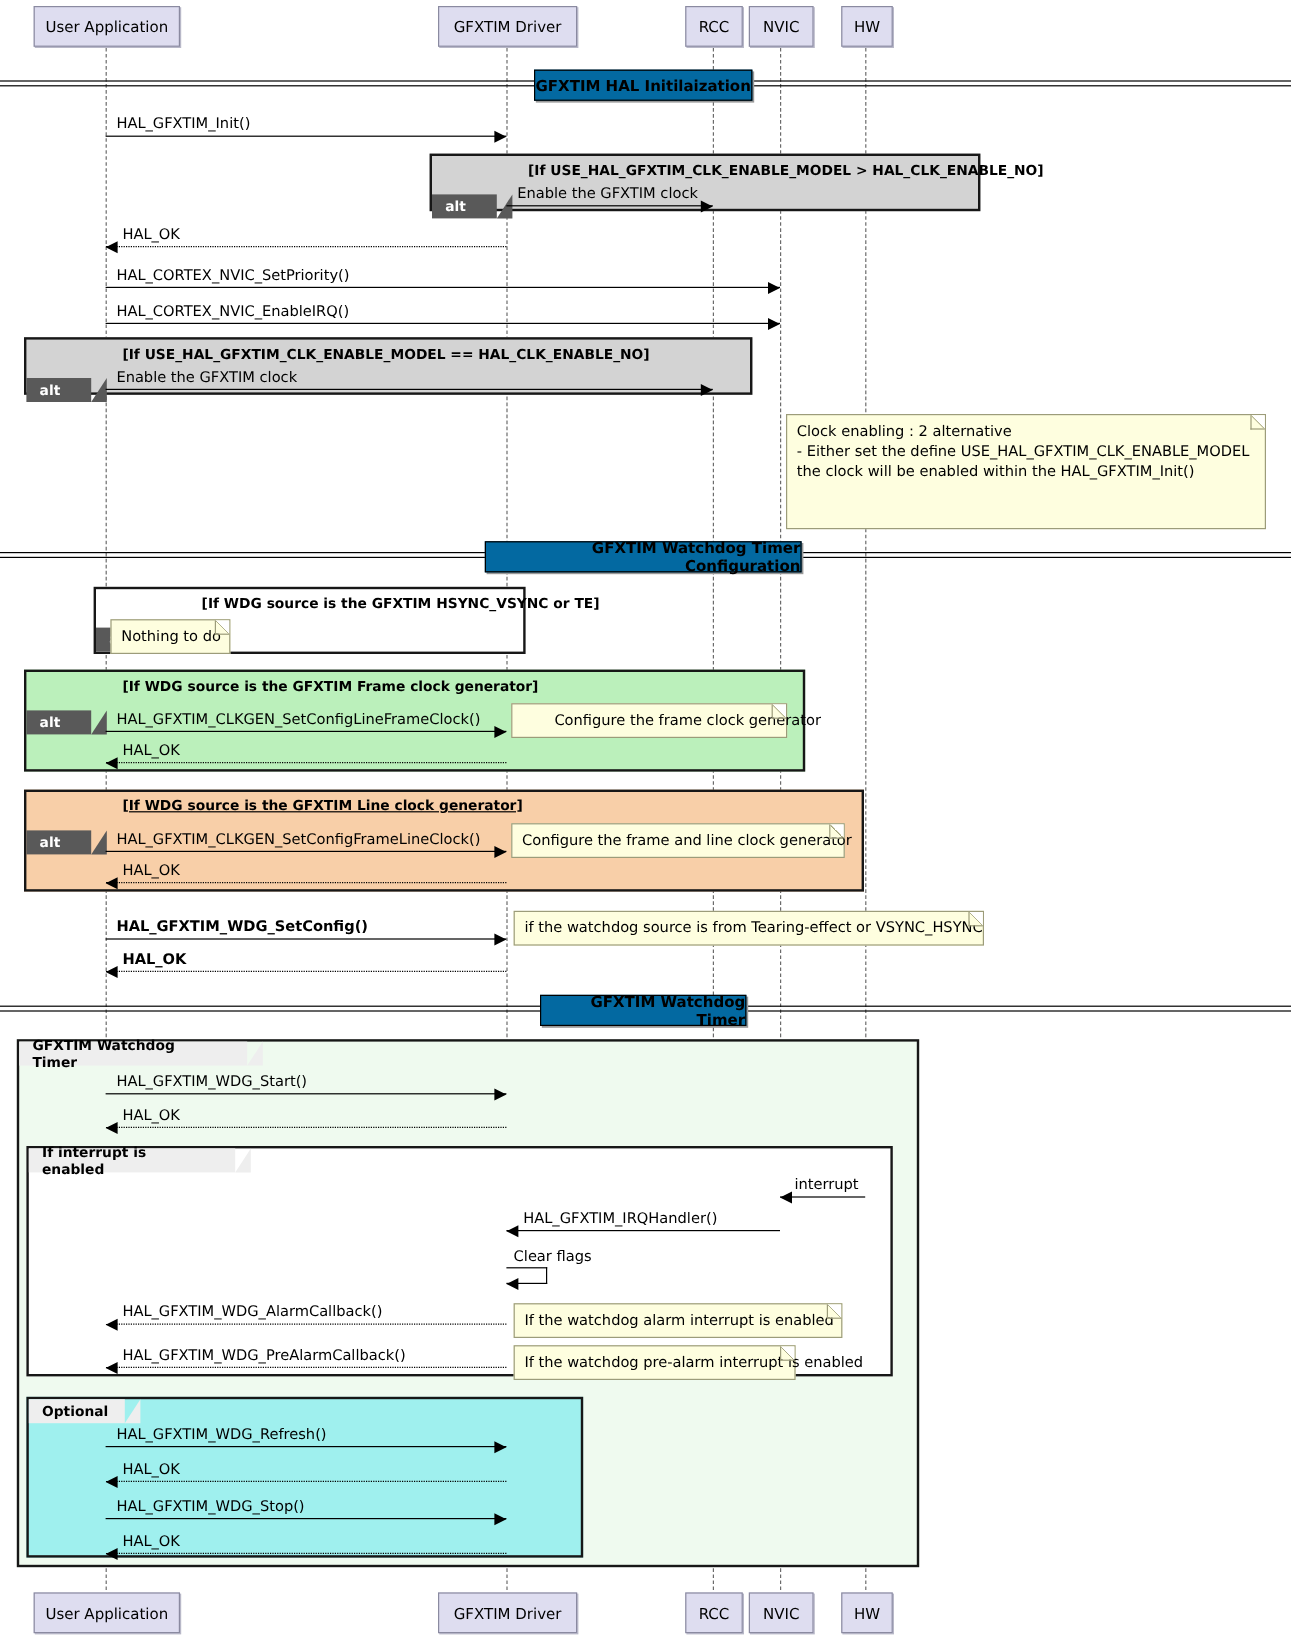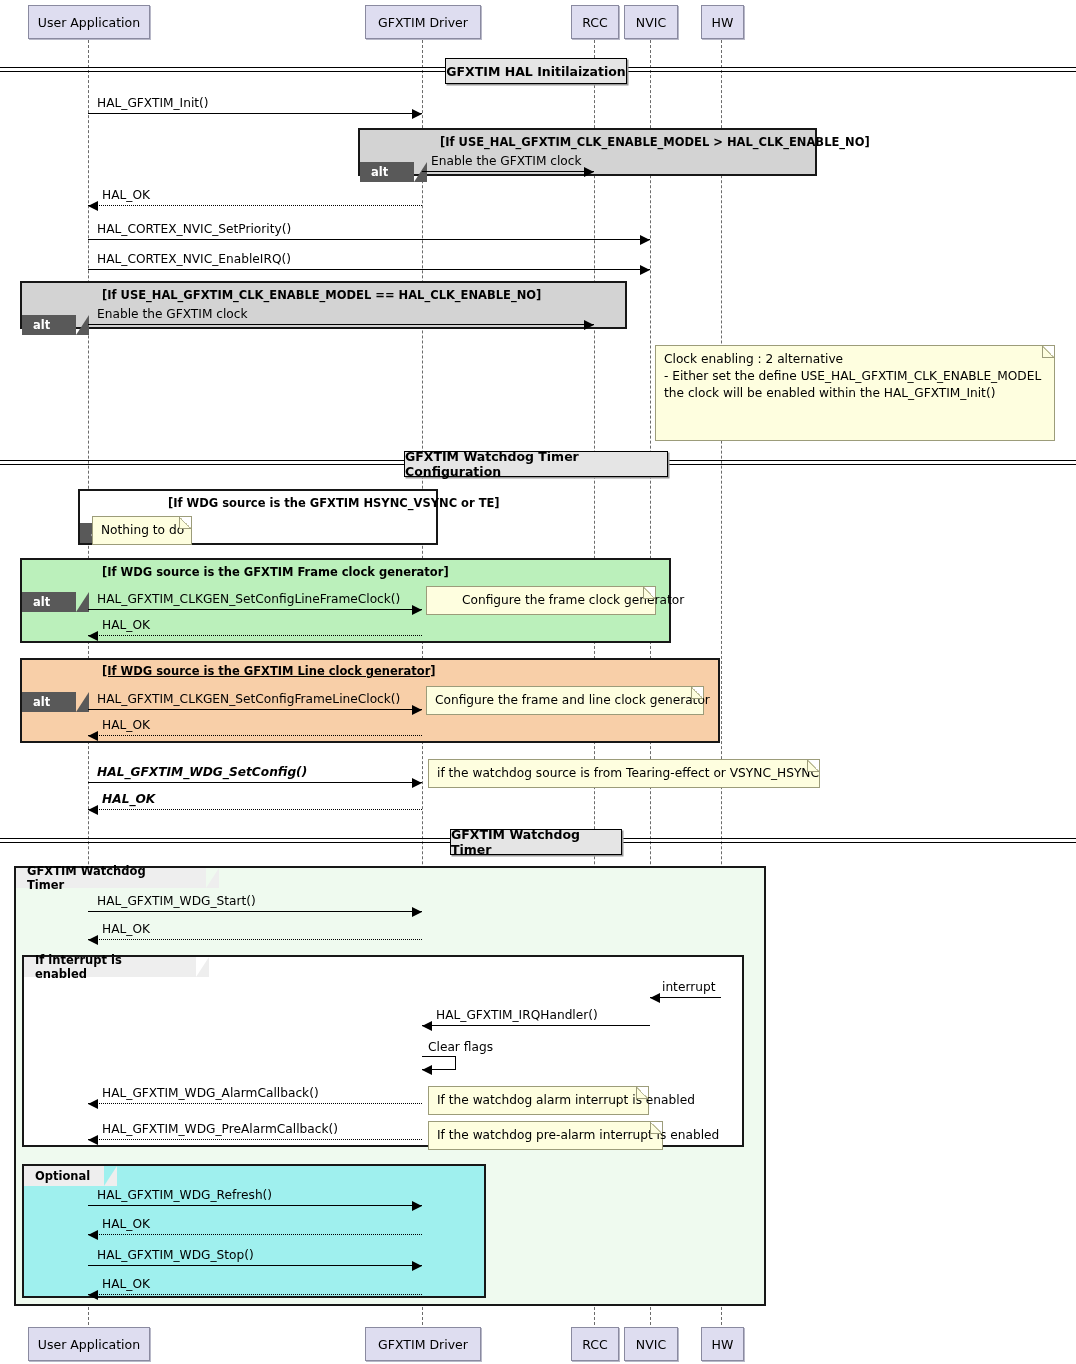--- a/index.html
+++ b/index.html
@@ -13,23 +13,23 @@
   .participant{position:absolute;background:#DEDDF0;border:1px solid #8a8aa0;
     box-shadow:1px 1px 0 #b8b8c8;display:flex;align-items:center;justify-content:center;
     font-size:12.5px;color:#000;z-index:6;}
 
   
   .sep-lines{position:absolute;left:0;width:1076px;height:5px;z-index:2;}
   .sep-lines:before,.sep-lines:after{content:"";position:absolute;left:0;width:100%;
     height:0;border-top:1.5px solid #000;}
   .sep-lines:before{top:0;}
   .sep-lines:after{top:4px;}
-  .sep-label{position:absolute;background:#e5e5e5;border:1.5px solid #000;
+  .sep-label{position:absolute;background:#0369a1;border:1.5px solid #000;
     box-shadow:1.5px 1.5px 0 #999;font-weight:bold;font-size:12.5px;color:#000;
-    display:flex;align-items:center;justify-content:center;z-index:5;}
+    display:flex;align-items:center;justify-content:center;z-index:5;text-align:right;}
 
   
   .frame{position:absolute;border:2px solid #171717;box-sizing:border-box;z-index:3;}
   .frame.grey{background:#D3D3D3;}
   .frame.green{background:#BBF0BB;}
   .frame.orange{background:#F8CFA8;}
   .frame.white{background:#FFFFFF;}
   .frame.palegreen{background:#EFFAEF;}
   .frame.cyan{background:#9FF0EE;}
 
@@ -42,21 +42,21 @@
     border-style:solid;border-width:0 0 20px 13px;border-color:transparent;}
   .tag.dark:after{right:-13px;border-color:transparent transparent #595959 transparent;}
   .tag.light:after{right:-13px;border-color:transparent transparent #EEEEEE transparent;}
 
   .cond{position:absolute;font-size:11.5px;font-weight:bold;color:#000;white-space:nowrap;z-index:4;}
 
   
   .msg-line{position:absolute;height:0;border-top:1.4px solid #000;z-index:4;}
   .msg-line.dotted{border-top:1.4px dotted #000;}
   .msg-label{position:absolute;font-size:12.2px;color:#000;white-space:nowrap;z-index:4;}
-  .msg-label.b{font-weight:bold;font-style:italic;}
+  .msg-label.b{font-weight:bold;}
   .arrow{position:absolute;width:0;height:0;z-index:4;}
   .arrow.r{border-top:5px solid transparent;border-bottom:5px solid transparent;border-left:10px solid #000;}
   .arrow.l{border-top:5px solid transparent;border-bottom:5px solid transparent;border-right:10px solid #000;}
 
   
   .selfmsg{position:absolute;border:1.4px solid #000;border-left:none;
     box-sizing:border-box;z-index:4;}
 
   
   .note{position:absolute;background:#FEFEDF;border:1px solid #9c9c7a;
@@ -196,21 +196,21 @@
         <span class="ln">Configure the frame clock generator</span>
       </div>
       <div class="note" style="left: 426px; top: 686px; width: 278px; min-height: 26px;">
         <div class="fold"></div>
         <span class="ln">Configure the frame and line clock generator</span>
       </div>
       <div class="note" style="left: 428px; top: 759px; width: 392px; min-height: 26px;">
         <div class="fold"></div>
         <span class="ln">if the watchdog source is from Tearing-effect or VSYNC_HSYNC</span>
       </div>
-      <div class="note" style="left: 428px; top: 1086px; width: 221px; min-height: 26px;">
+      <div class="note" style="left: 428px; top: 1086px; width: 274px; min-height: 26px;">
         <div class="fold"></div>
         <span class="ln">If the watchdog alarm interrupt is enabled</span>
       </div>
       <div class="note" style="left: 428px; top: 1121px; width: 235px; min-height: 26px;">
         <div class="fold"></div>
         <span class="ln">If the watchdog pre-alarm interrupt is enabled</span>
       </div>
     </div>
   <div id="participants-top">
       <div class="participant" style="left: 28px; top: 5px; width: 120px; height: 32px;">User Application</div>

